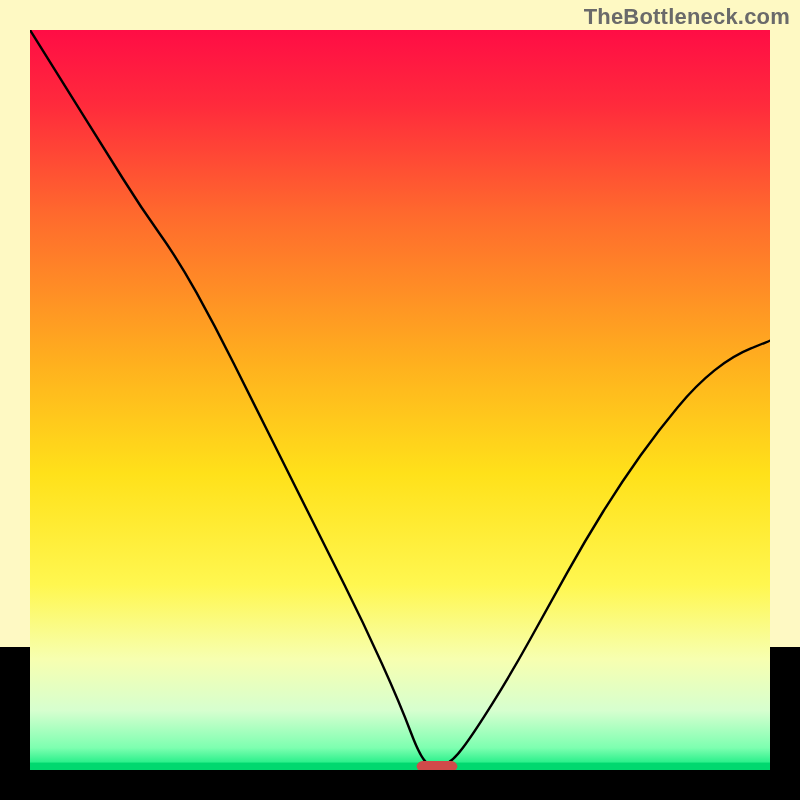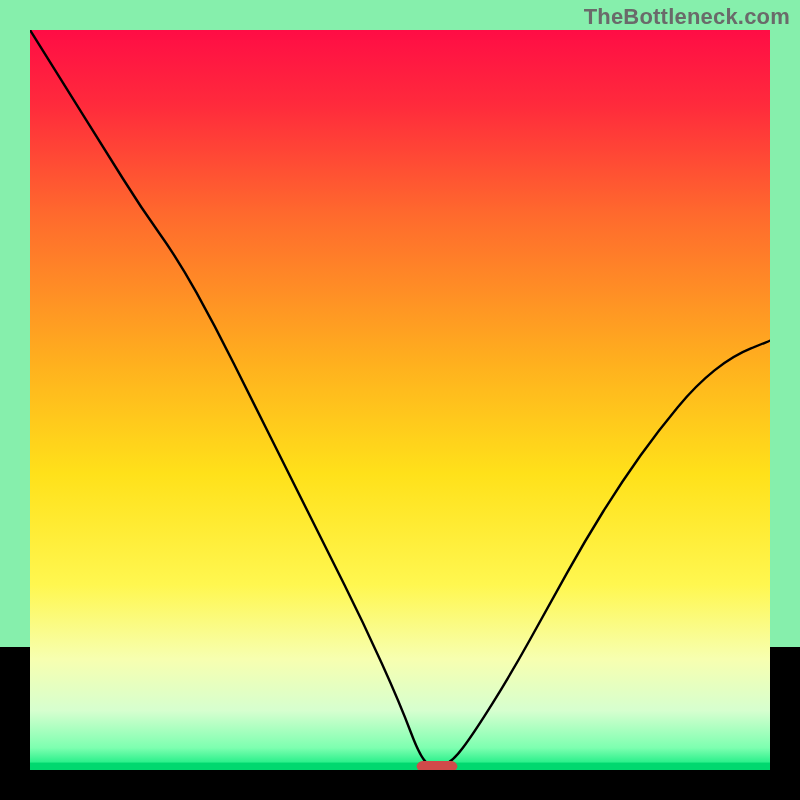--- a/index.html
+++ b/index.html
@@ -7,21 +7,21 @@
     padding: 0;
     width: 800px;
     height: 800px;
     background: #000;
     overflow: hidden;
   }
   .frame {
     position: relative;
     width: 800px;
     height: 647px;
-    background: #86efac;
+    background: #fef9c3;
   }
   .watermark {
     position: absolute;
     top: 4px;
     right: 10px;
     font-family: Arial, Helvetica, sans-serif;
     font-size: 22px;
     font-weight: 600;
     color: #6a6a6a;
     letter-spacing: 0.2px;

